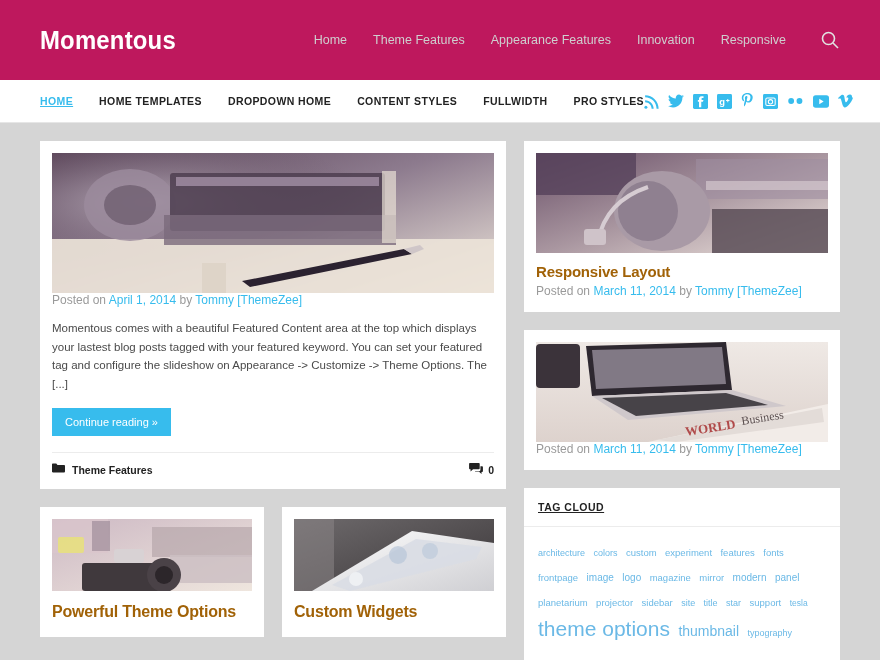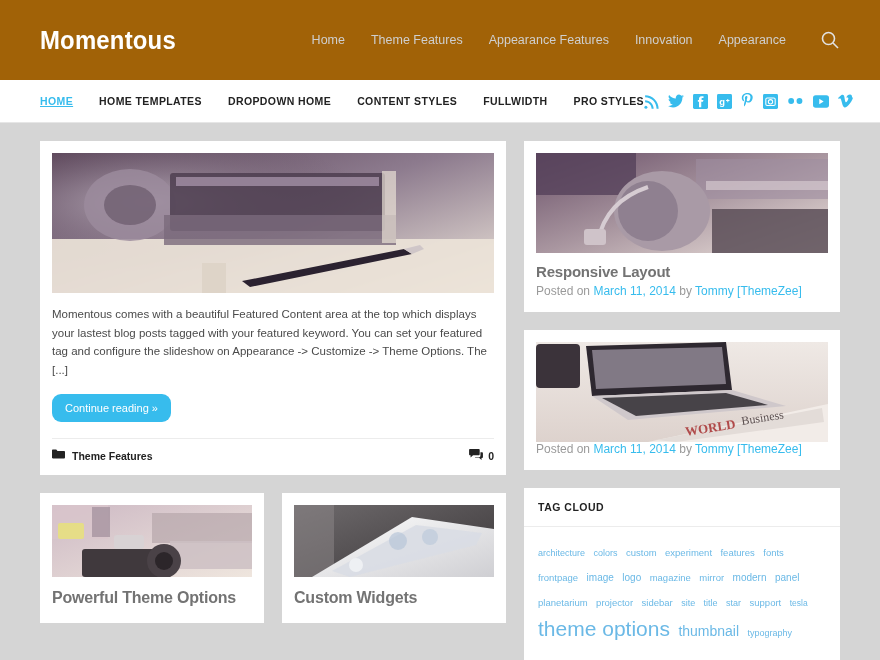--- a/index.html
+++ b/index.html
@@ -5,21 +5,21 @@
   * { box-sizing: border-box; margin: 0; padding: 0; }
   html, body {
     width: 880px; height: 660px;
     background: #d5d5d5;
     font-family: "Liberation Sans", sans-serif;
     overflow: hidden;
   }
 
   
   .site-header {
-    background: #a16207;
+    background: #be185d;
     height: 80px;
     display: flex;
     align-items: center;
     padding: 0 40px;
   }
   .site-title {
     color: #ffffff;
     font-size: 26px;
     font-weight: bold;
     letter-spacing: .2px;
@@ -96,21 +96,21 @@
 
   
   .photo { width: 100%; display: block; position: relative; overflow: hidden; }
   .photo-featured { height: 140px; }
   .photo-side { height: 100px; }
   .photo-small { height: 72px; }
 
   .entry-title {
     font-family: "Liberation Sans Narrow", "Liberation Sans", sans-serif;
     font-weight: bold;
-    color: #737373;
+    color: #a16207;
     letter-spacing: -.2px;
   }
   .title-featured { font-size: 24px; margin: 16px 0 6px 0; }
   .title-side     { font-size: 15px; margin: 10px 0 4px 0; }
   .title-small    { font-size: 16px; margin: 12px 0 4px 0; }
 
   .entry-meta {
     font-size: 12px;
     color: #9a9a9a;
     margin-bottom: 2px;
@@ -125,21 +125,20 @@
   }
 
   .btn-more {
     display: inline-block;
     background: #37bced;
     color: #ffffff;
     font-size: 11px;
     padding: 8px 13px;
     margin-top: 14px;
     text-decoration: none;
-    border-radius: 9px;
   }
 
   .entry-footer {
     border-top: 1px solid #ececec;
     margin-top: 16px;
     padding-top: 10px;
     display: flex;
     align-items: center;
     font-size: 10.5px;
     font-weight: bold;
@@ -150,20 +149,21 @@
 
   
   .widget { background: #ffffff; margin-bottom: 18px; }
   .widget-title {
     font-size: 10.5px;
     font-weight: bold;
     letter-spacing: .5px;
     color: #222222;
     padding: 13px 14px;
     border-bottom: 1px solid #ececec;
+    text-decoration: underline;
   }
   .widget-body { padding: 12px 14px 14px 14px; }
 
   .tagcloud { line-height: 1.55; }
   .tagcloud a {
     color: #6bb9e6;
     text-decoration: none;
     margin-right: 4px;
     white-space: nowrap;
     text-align: center;
@@ -176,21 +176,21 @@
 <body>
 
 <header class="site-header">
   <div class="site-title">Momentous</div>
 
   <nav class="main-nav">
     <a>Home</a>
     <a>Theme Features</a>
     <a>Appearance Features</a>
     <a>Innovation</a>
-    <a>Appearance</a>
+    <a>Responsive</a>
     <span class="search-btn">
       <svg width="20" height="20" viewBox="0 0 20 20">
         <circle cx="8.5" cy="8.5" r="6" fill="none" stroke="#e2e2e2" stroke-width="1.6"></circle>
         <line x1="13" y1="13" x2="18" y2="18" stroke="#e2e2e2" stroke-width="1.6"></line>
       </svg>
     </span>
   </nav>
 </header>
 
 <div class="secondary-bar">
@@ -288,20 +288,26 @@
           <rect x="124" y="24" width="203" height="9" fill="#bda9c0" opacity=".6"></rect>
           <rect x="112" y="62" width="232" height="30" fill="#7a6a7c" opacity=".8"></rect>
           <rect x="330" y="18" width="14" height="72" fill="#e8dfd4" opacity=".7"></rect>
           <path d="M190 128 L352 96 L360 101 L198 134 Z" fill="#2b2230"></path>
           <path d="M352 96 L368 92 L372 96 L360 101 Z" fill="#cfc6c8"></path>
           <rect x="150" y="110" width="24" height="30" fill="#ded4c8"></rect>
         </svg>
       </div>
 
 
+      <div class="entry-meta">
+        <span>Posted on</span>
+        <a>April 1, 2014</a>
+        <span>by</span>
+        <a>Tommy [ThemeZee]</a>
+      </div>
 
       <p class="entry-excerpt">Momentous comes with a beautiful Featured Content area at the top which displays your lastest blog posts tagged with your featured keyword. You can set your featured tag and configure the slideshow on Appearance -&gt; Customize -&gt; Theme Options. The [...]</p>
 
       <a class="btn-more">Continue reading »</a>
 
       <div class="entry-footer">
         <div class="cat">
           <span>
             <svg width="13" height="11" viewBox="0 0 14 11">
               <path d="M0 1.2C0 .6.5.2 1 .2h3.6l1.3 1.4H13c.6 0 1 .4 1 1v6.2c0 .6-.4 1-1 1H1c-.5 0-1-.4-1-1V1.2z" fill="#222"></path>

